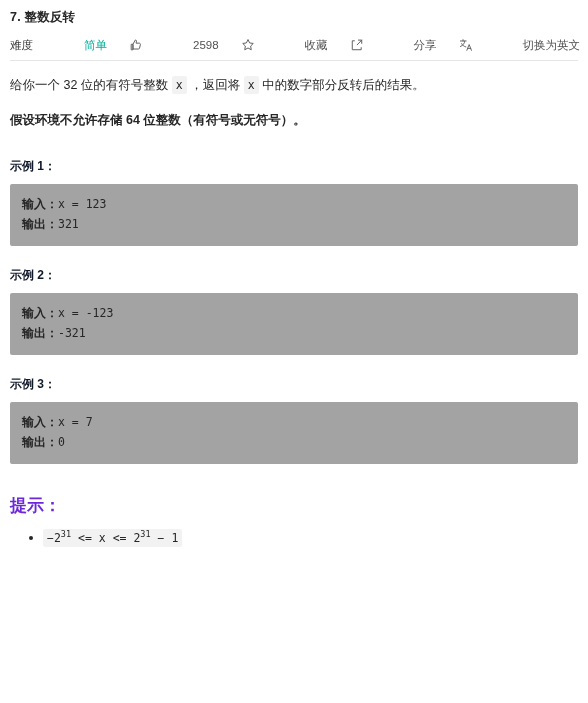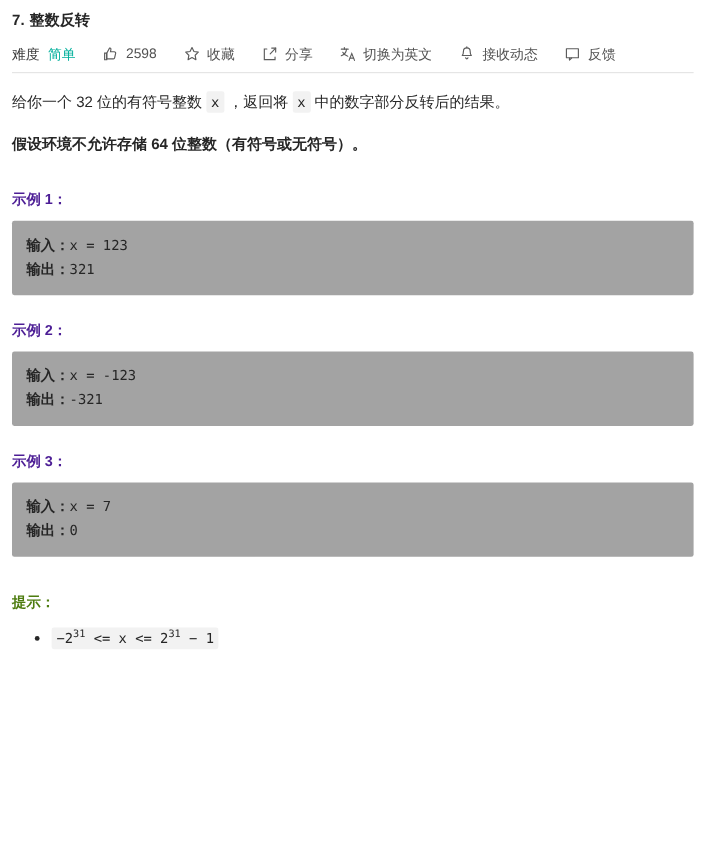--- a/index.html
+++ b/index.html
@@ -39,20 +39,21 @@
     margin-top: 4px;
     font-size: 11.5px;
     color: #525252;
     white-space: nowrap;
   }
   .meta-item {
     display: flex;
     align-items: center;
     margin-right: 22px;
     cursor: pointer;
+    gap: 44px;
   }
   .meta-item:last-child { margin-right: 16px; }
   .meta-diff-label { color: #3c3c3c; margin-right: 7px; }
   .meta-easy { color: #00af9b; }
   .meta-ico {
     display: inline-block;
     width: 14px;
     height: 14px;
     margin-right: 6px;
     line-height: 0;
@@ -91,21 +92,21 @@
   }
   sup {
     font-size: 8.5px;
     vertical-align: super;
     line-height: 0;
   }
 
   .ex-title {
     font-size: 12px;
     font-weight: bold;
-    color: #4c1d95;
+    color: #0f172a;
     margin: 21px 0 9px 0;
   }
 
   pre.block {
     background: #a3a3a3;
     margin: 0;
     padding: 10px 12px 12px 12px;
     font-family: "DejaVu Sans Mono", "Liberation Mono", monospace;
     font-size: 11.5px;
     line-height: 20px;
@@ -114,23 +115,23 @@
     white-space: pre;
     overflow: hidden;
   }
   pre.block b {
     font-family: "Liberation Sans", "DejaVu Sans", sans-serif;
     font-weight: bold;
     font-size: 12px;
   }
 
   .hint-title {
-    font-size: 12px;
-    font-weight: bold;
-    color: #4d7c0f;
+    font-size: 17px;
+    font-weight: bold;
+    color: #6d28d9;
     margin: 30px 0 0 0;
   }
   ul.hints {
     margin: 10px 0 0 0;
     padding-left: 33px;
     list-style: none;
   }
   ul.hints li {
     position: relative;
     font-size: 12.5px;

